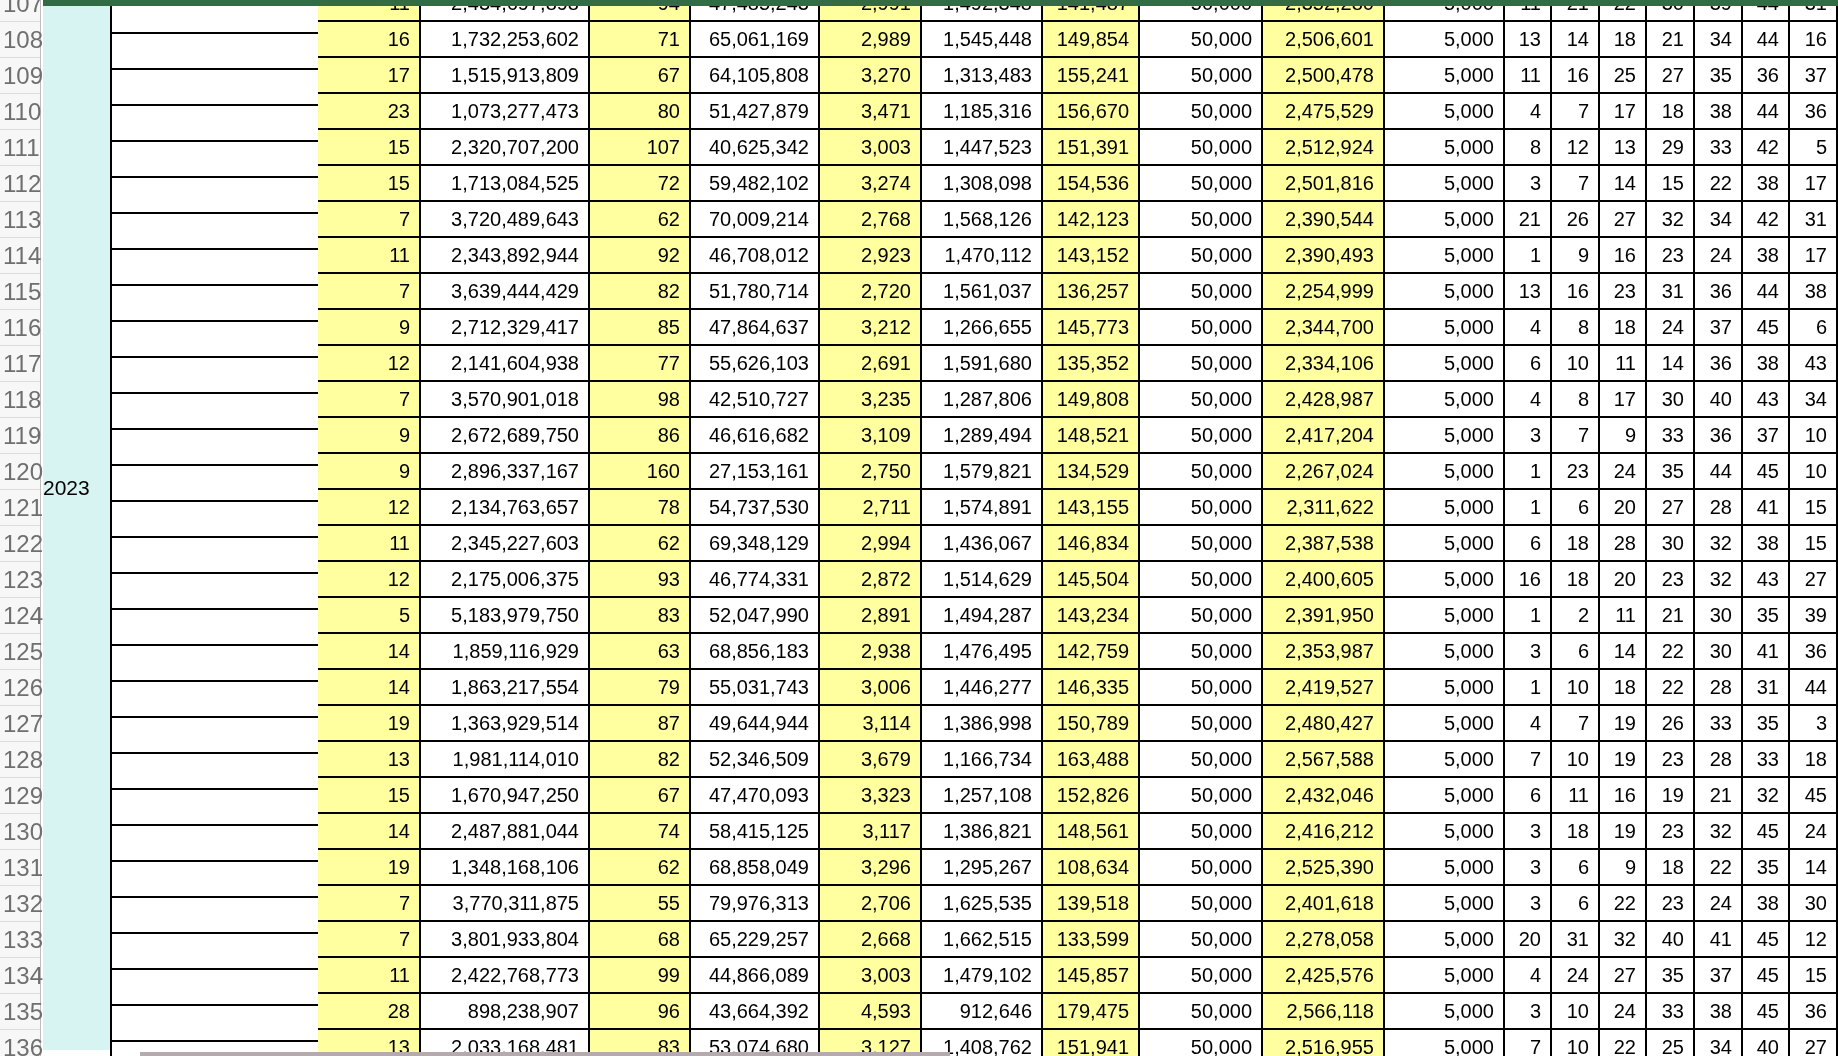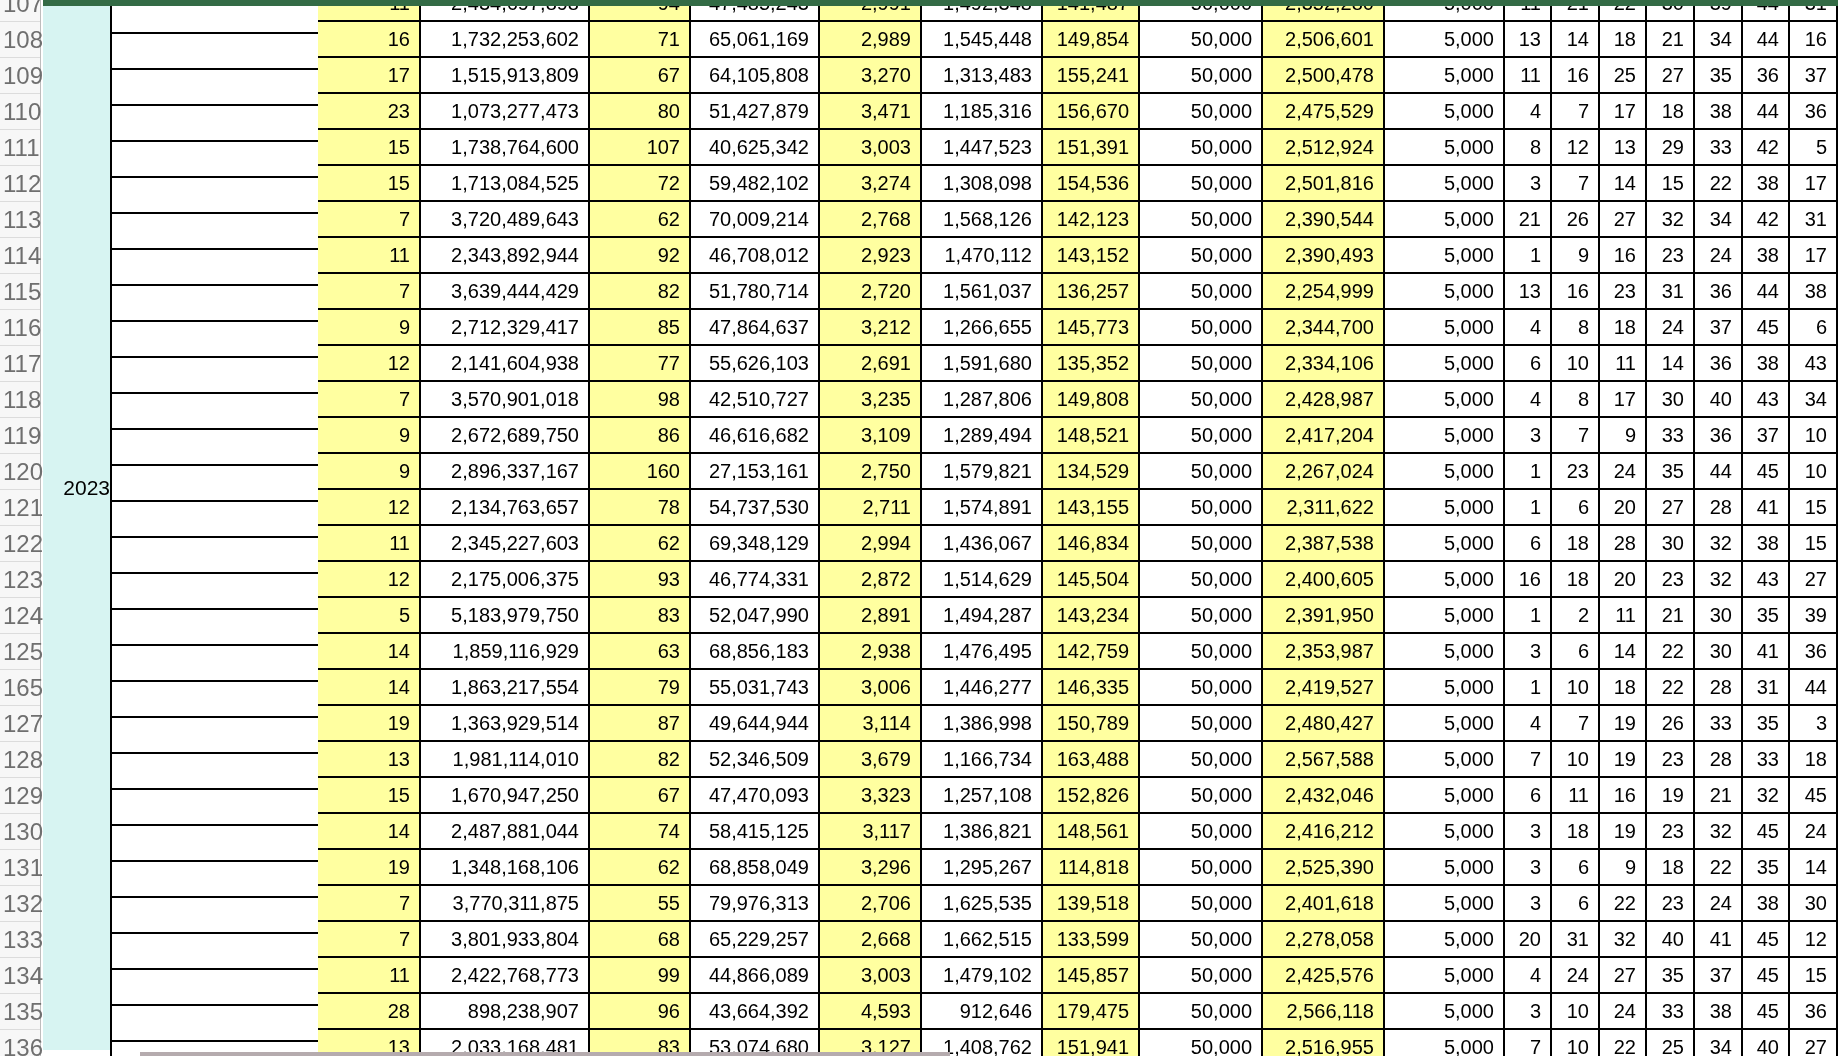--- a/index.html
+++ b/index.html
@@ -17,21 +17,21 @@
     height:36px;box-sizing:border-box;border-bottom:1px solid #dcdcdc;
     color:#6f6f6f;font-size:24px;line-height:35px;padding-left:3px;
     background:#f7f7f7;
   }
   
   .year-col{
     position:absolute;left:43px;top:0;width:67px;height:1050px;
     background:#d7f4f2;z-index:1;
   }
   .year-label{
-    position:absolute;top:476px;left:0;width:100%;text-align:right;
+    position:absolute;top:476px;left:0;width:100%;text-align:left;
     font-size:21px;color:#000;
   }
   
   .green-band{
     position:absolute;left:43px;top:0;width:1795px;height:6px;
     background:#336b45;z-index:6;
   }
   
   .grid-wrap{
     position:absolute;left:110px;top:-14px;z-index:3;
@@ -78,21 +78,21 @@
     <div class="rowhdr">116</div>
     <div class="rowhdr">117</div>
     <div class="rowhdr">118</div>
     <div class="rowhdr">119</div>
     <div class="rowhdr">120</div>
     <div class="rowhdr">121</div>
     <div class="rowhdr">122</div>
     <div class="rowhdr">123</div>
     <div class="rowhdr">124</div>
     <div class="rowhdr">125</div>
-    <div class="rowhdr">165</div>
+    <div class="rowhdr">126</div>
     <div class="rowhdr">127</div>
     <div class="rowhdr">128</div>
     <div class="rowhdr">129</div>
     <div class="rowhdr">130</div>
     <div class="rowhdr">131</div>
     <div class="rowhdr">132</div>
     <div class="rowhdr">133</div>
     <div class="rowhdr">134</div>
     <div class="rowhdr">135</div>
     <div class="rowhdr">136</div>
@@ -176,21 +176,21 @@
       <div class="cell c-right">4</div>
       <div class="cell c-right">7</div>
       <div class="cell c-right">17</div>
       <div class="cell c-right">18</div>
       <div class="cell c-right">38</div>
       <div class="cell c-right">44</div>
       <div class="cell c-right">36</div>
       <div class="cell c-center">1084</div>
       <div class="cell c-center">2023.9.9</div>
       <div class="cell c-right yl">15</div>
-      <div class="cell c-right">1,738,764,600</div>
+      <div class="cell c-right">2,320,707,200</div>
       <div class="cell c-right yl">107</div>
       <div class="cell c-right">40,625,342</div>
       <div class="cell c-right yl">3,003</div>
       <div class="cell c-right">1,447,523</div>
       <div class="cell c-right yl">151,391</div>
       <div class="cell c-right">50,000</div>
       <div class="cell c-right yl">2,512,924</div>
       <div class="cell c-right">5,000</div>
       <div class="cell c-right">8</div>
       <div class="cell c-right">12</div>
@@ -561,21 +561,21 @@
       <div class="cell c-right">45</div>
       <div class="cell c-right">24</div>
       <div class="cell c-center">1064</div>
       <div class="cell c-center">2023.4.22</div>
       <div class="cell c-right yl">19</div>
       <div class="cell c-right">1,348,168,106</div>
       <div class="cell c-right yl">62</div>
       <div class="cell c-right">68,858,049</div>
       <div class="cell c-right yl">3,296</div>
       <div class="cell c-right">1,295,267</div>
-      <div class="cell c-right yl">114,818</div>
+      <div class="cell c-right yl">108,634</div>
       <div class="cell c-right">50,000</div>
       <div class="cell c-right yl">2,525,390</div>
       <div class="cell c-right">5,000</div>
       <div class="cell c-right">3</div>
       <div class="cell c-right">6</div>
       <div class="cell c-right">9</div>
       <div class="cell c-right">18</div>
       <div class="cell c-right">22</div>
       <div class="cell c-right">35</div>
       <div class="cell c-right">14</div>

